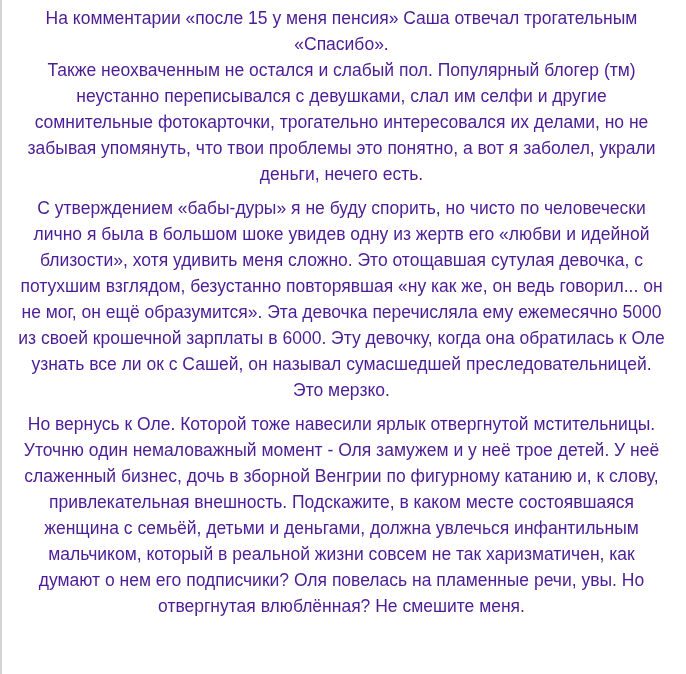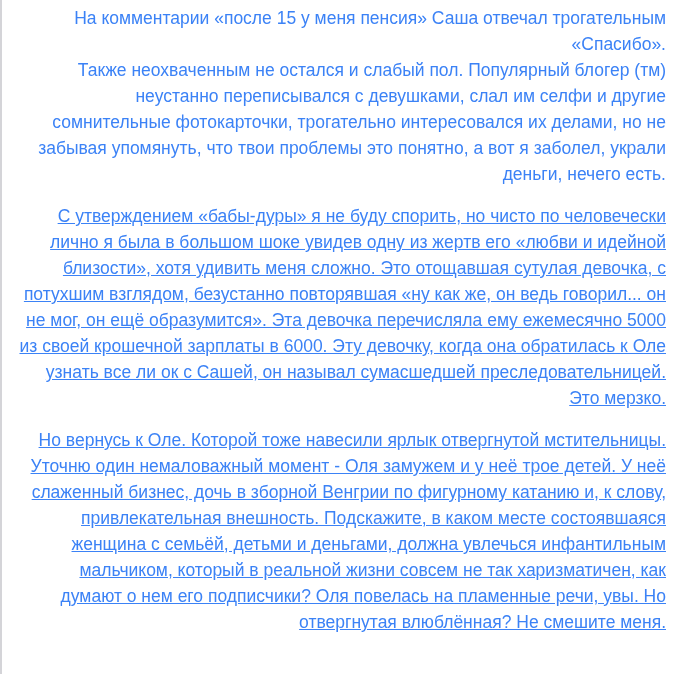--- a/index.html
+++ b/index.html
@@ -12,33 +12,32 @@
     background: #ffffff;
     box-sizing: border-box;
     border-left: 2px solid #d4d4d8;
     overflow: hidden;
     font-family: "Liberation Sans", sans-serif;
   }
   .post-text-block {
     box-sizing: border-box;
     width: 100%;
     padding: 5px 20px 0 15px;
-    color: #3b82f6;
+    color: #4c1d95;
     font-size: 17.5px;
     line-height: 26px;
-    text-align: right;
+    text-align: center;
   }
   .post-paragraph {
     margin: 0;
     white-space: pre-line;
     word-wrap: break-word;
   }
   .post-paragraph + .post-paragraph {
-    margin-top: 16px;
-    text-decoration: underline;
+    margin-top: 8px;
   }
 </style>
 </head>
 <body>
 
 <div class="post-text-block">
   <p class="post-paragraph">На комментарии «после 15 у меня пенсия» Саша отвечал трогательным «Спасибо».
 Также неохваченным не остался и слабый пол. Популярный блогер (тм) неустанно переписывался с девушками, слал им селфи и другие сомнительные фотокарточки, трогательно интересовался их делами, но не забывая упомянуть, что твои проблемы это понятно, а вот я заболел, украли деньги, нечего есть.</p>
   <p class="post-paragraph">С утверждением «бабы-дуры» я не буду спорить, но чисто по человечески лично я была в большом шоке увидев одну из жертв его «любви и идейной близости», хотя удивить меня сложно. Это отощавшая сутулая девочка, с потухшим взглядом, безустанно повторявшая «ну как же, он ведь говорил... он не мог, он ещё образумится». Эта девочка перечисляла ему ежемесячно 5000 из своей крошечной зарплаты в 6000. Эту девочку, когда она обратилась к Оле узнать все ли ок с Сашей, он называл сумасшедшей преследовательницей. Это мерзко.</p>
   <p class="post-paragraph">Но вернусь к Оле. Которой тоже навесили ярлык отвергнутой мстительницы. Уточню один немаловажный момент - Оля замужем и у неё трое детей. У неё слаженный бизнес, дочь в зборной Венгрии по фигурному катанию и, к слову, привлекательная внешность. Подскажите, в каком месте состоявшаяся женщина с семьёй, детьми и деньгами, должна увлечься инфантильным мальчиком, который в реальной жизни совсем не так харизматичен, как думают о нем его подписчики? Оля повелась на пламенные речи, увы. Но отвергнутая влюблённая? Не смешите меня.</p>

